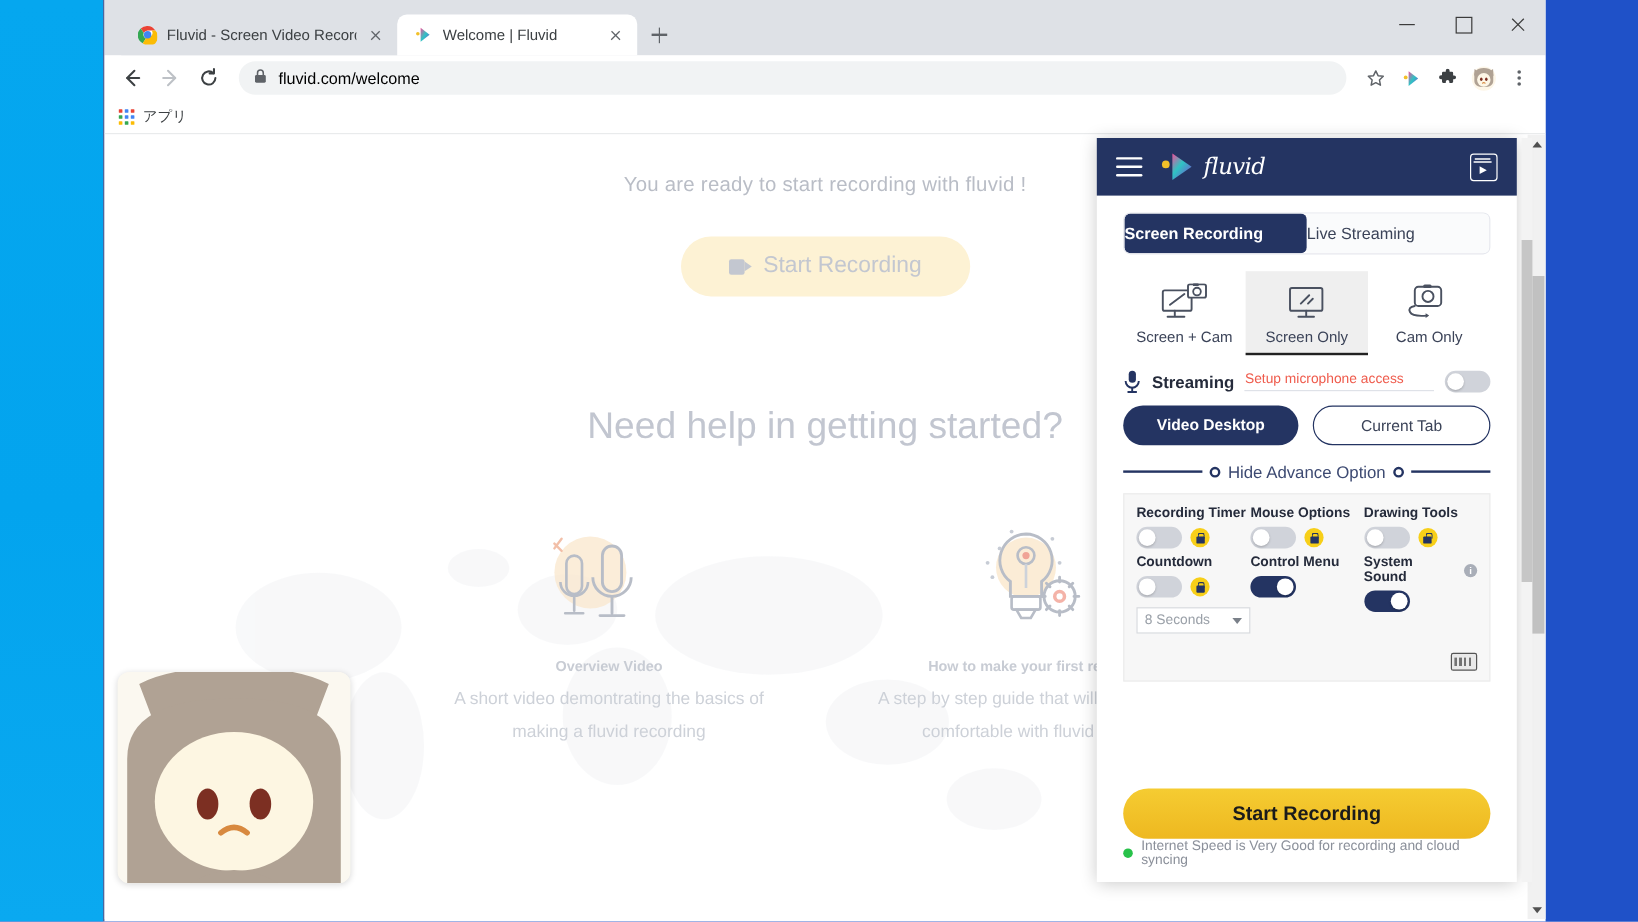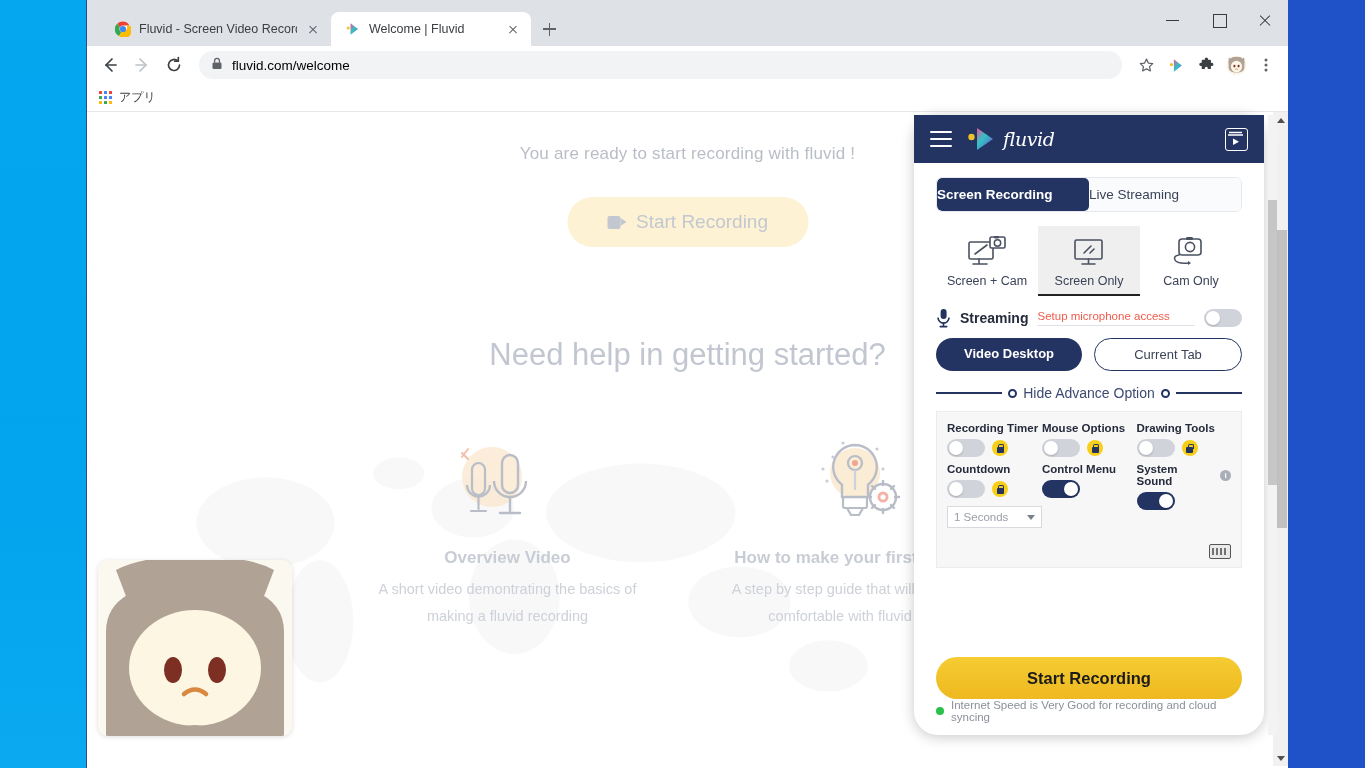--- a/index.html
+++ b/index.html
@@ -126,21 +126,21 @@
   .cam-glyph::after  { content:""; position:absolute; right:0; top:2.5px; border-left:6px solid #c3c7d0; border-top:4px solid transparent; border-bottom:4px solid transparent; }
 
   .help-title {
     position:absolute; left:0; right:0; top:225px; text-align:center;
     font-size: 31px; color:#c2c6d0; font-weight: 400;
   }
 
   .cards { position:absolute; left:0; right:0; top:320px; display:flex; justify-content:center; gap: 60px; }
   .card { width: 300px; text-align:center; }
   .card-ill { height: 110px; display:flex; align-items:center; justify-content:center; }
-  .card-h { font-size:17px; color:#c8ccd4; font-weight:bold; margin-top:6px; }
+  .card-h { font-size:12px; color:#c8ccd4; font-weight:bold; margin-top:6px; }
   .card-p { font-size:14.5px; color:#cdd1d8; line-height:1.85; margin-top:8px; }
 
   
   #webcam {
     position:absolute; left:11px; top:448px; width:194px; height:176px;
     border-radius:10px; overflow:hidden; background:#fbf8f0;
     box-shadow: 0 1px 5px rgba(0,0,0,.14);
   }
 
   
@@ -149,21 +149,21 @@
     background:#202124; border-radius:7px; display:flex; align-items:center;
     padding: 0 12px; gap: 10px; color:#e8eaed; font-size:13px;
     box-shadow: 0 2px 8px rgba(0,0,0,.35);
   }
   .ctrl-sep { width:1px; height:17px; background:#5f6368; }
 
   
   #fluvid {
     position:absolute; left:827px; top:115px; width:350px; height:620px;
     background:#ffffff; box-shadow: 0 2px 14px rgba(0,0,0,.22);
-    display:flex; flex-direction:column; font-family:"Liberation Sans", sans-serif;border-radius:24px;
+    display:flex; flex-direction:column; font-family:"Liberation Sans", sans-serif;
   }
   .fv-header {
     height: 48px; background:#243462; display:flex; align-items:center;
     padding: 0 16px; gap: 14px;
   }
   .hamburger { width:22px; height:16px; display:flex; flex-direction:column; justify-content:space-between; }
   .hamburger i { height:2px; background:#fff; border-radius:1px; display:block; }
   .fv-logo { display:flex; align-items:center; gap:3px; flex:1; }
   .logo-word { color:#fff; font-size:19px; font-family:"DejaVu Serif", serif; font-style:italic; letter-spacing:-.5px; }
   .lib-icon { width:23px; height:23px; border:1.7px solid #fff; border-radius:3px; position:relative; }
@@ -663,21 +663,21 @@
             <div class="lbl">
                 <span>Countdown</span>
               </div>
             <div class="ctl">
               <span class="toggle">
                   <i></i>
                 </span>
               <span class="lock"></span>
             </div>
             <div class="cdsel">
-              <span>1 Seconds</span>
+              <span>8 Seconds</span>
               <span class="caret"></span>
             </div>
           </div>
 
           <div class="advcell">
             <div class="lbl">
                 <span>Control Menu</span>
               </div>
             <div class="ctl">
               <span class="toggle on">

